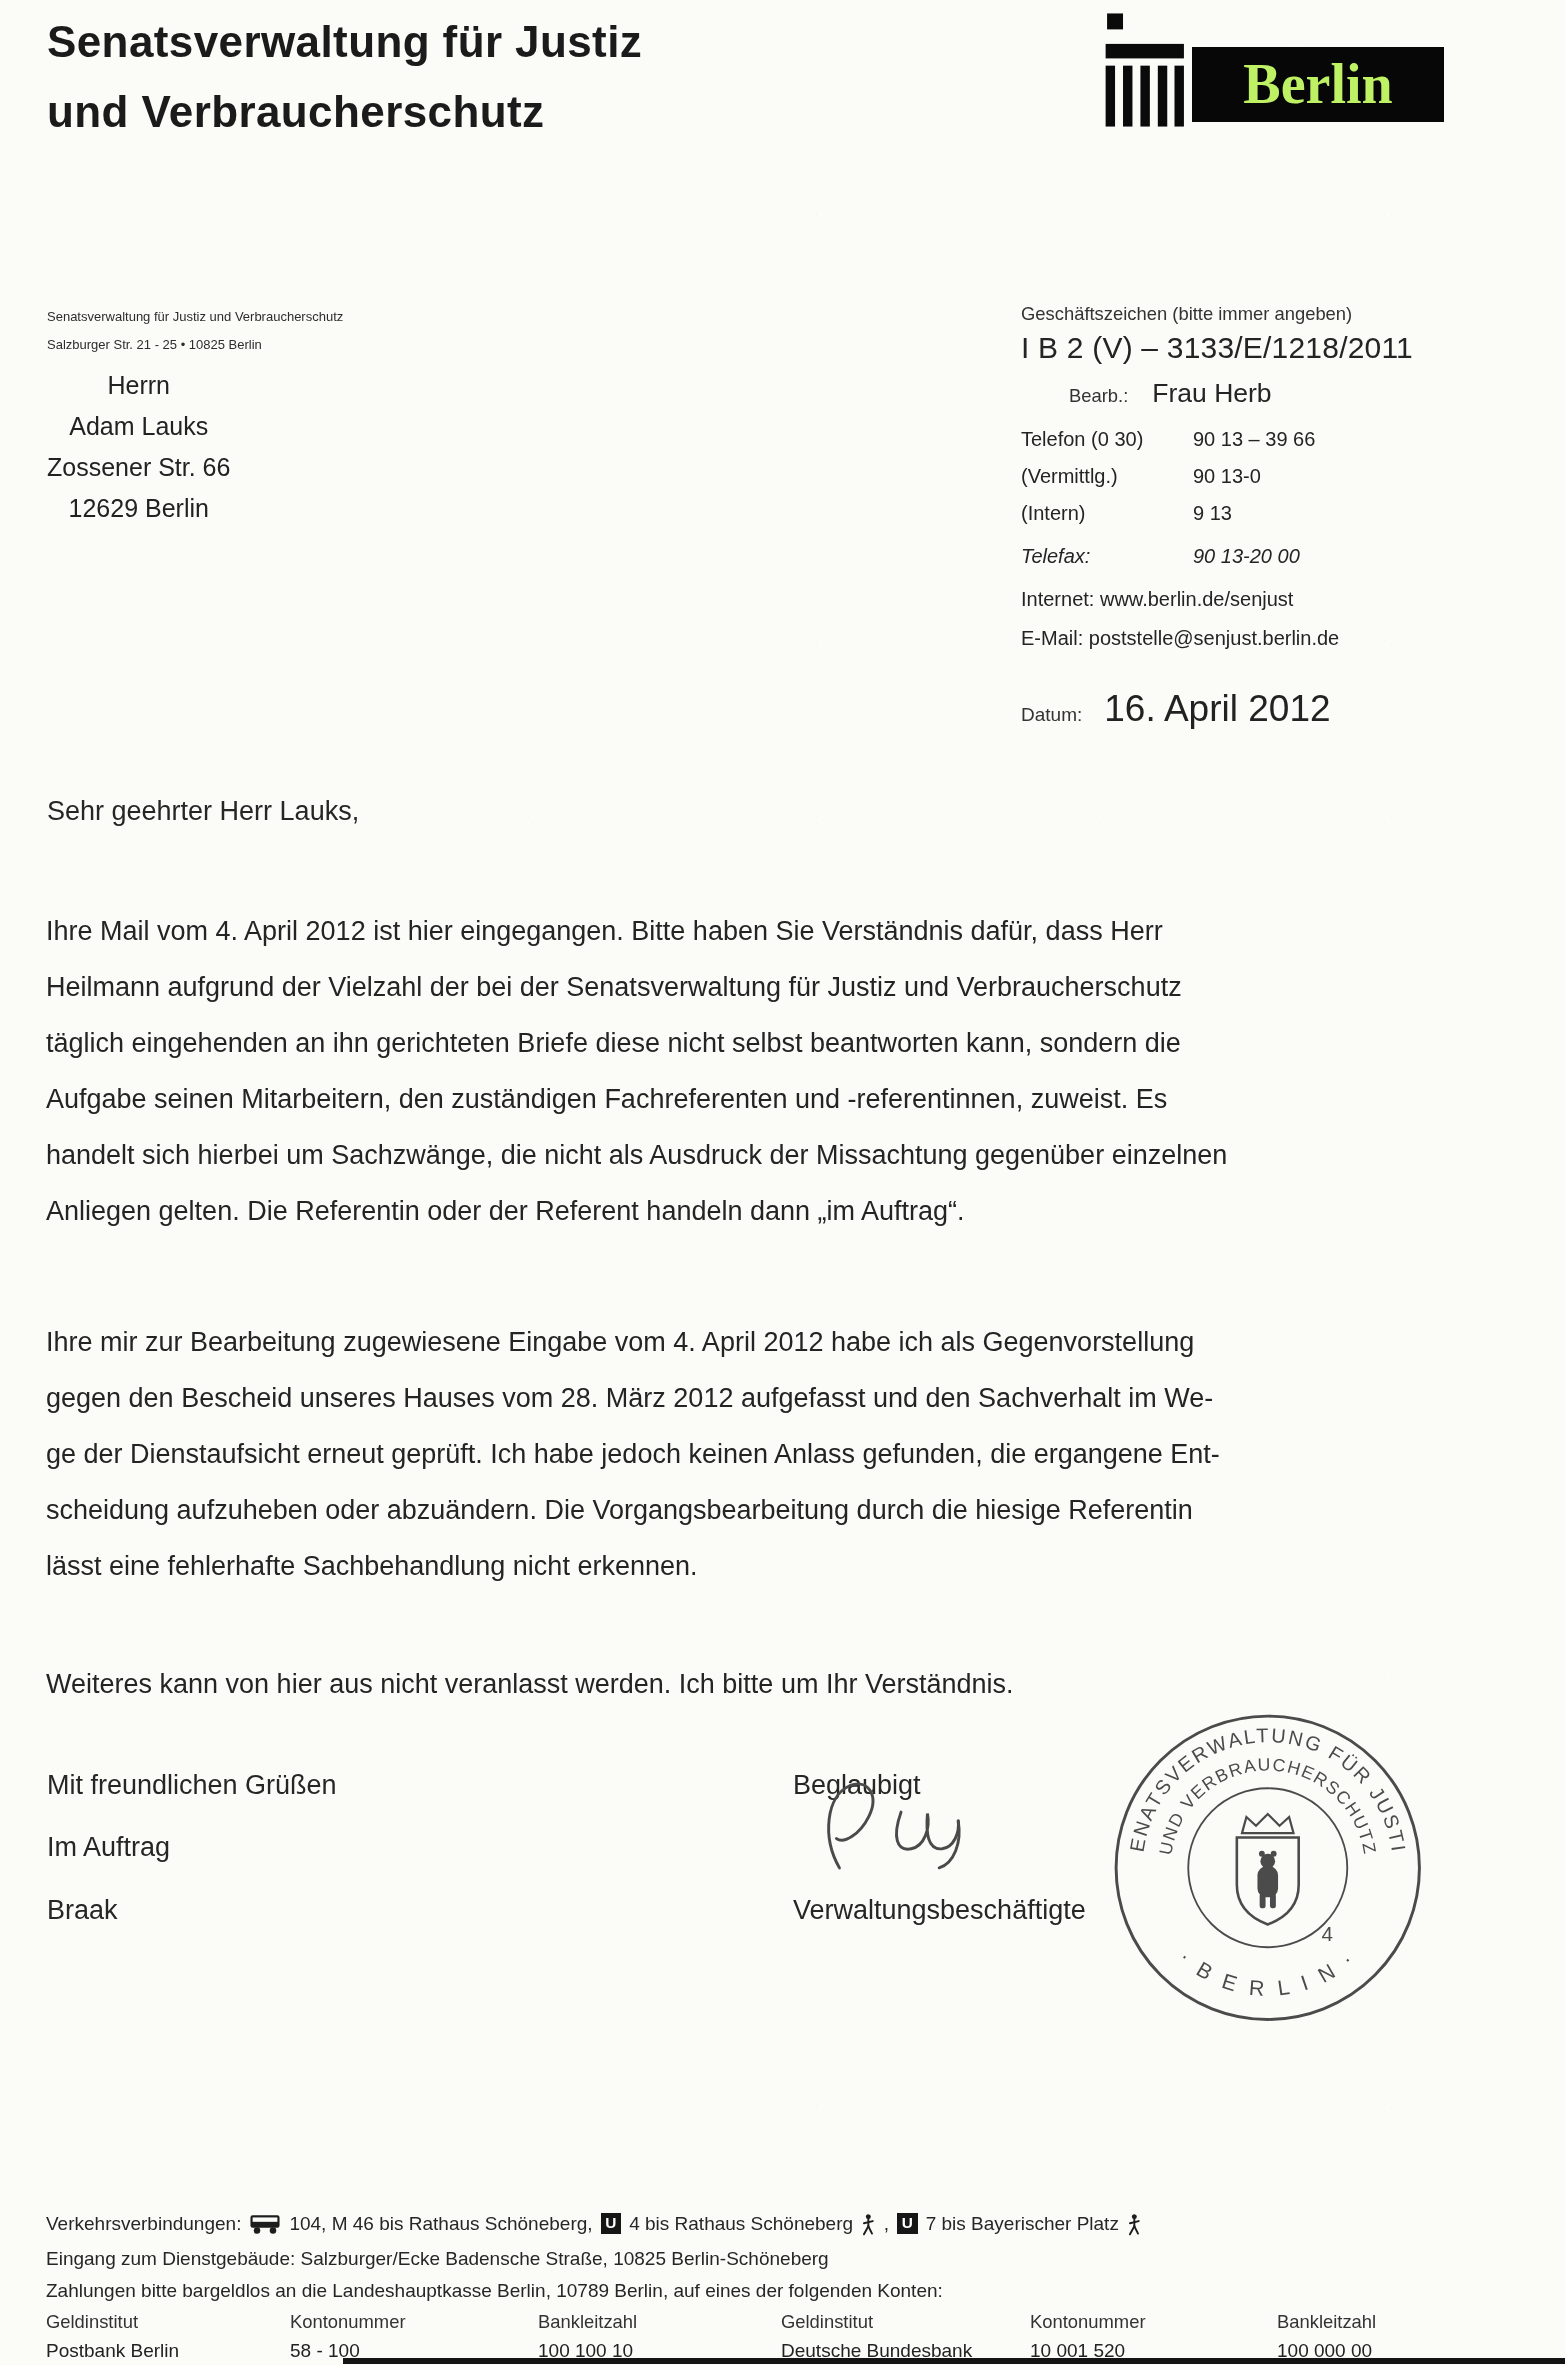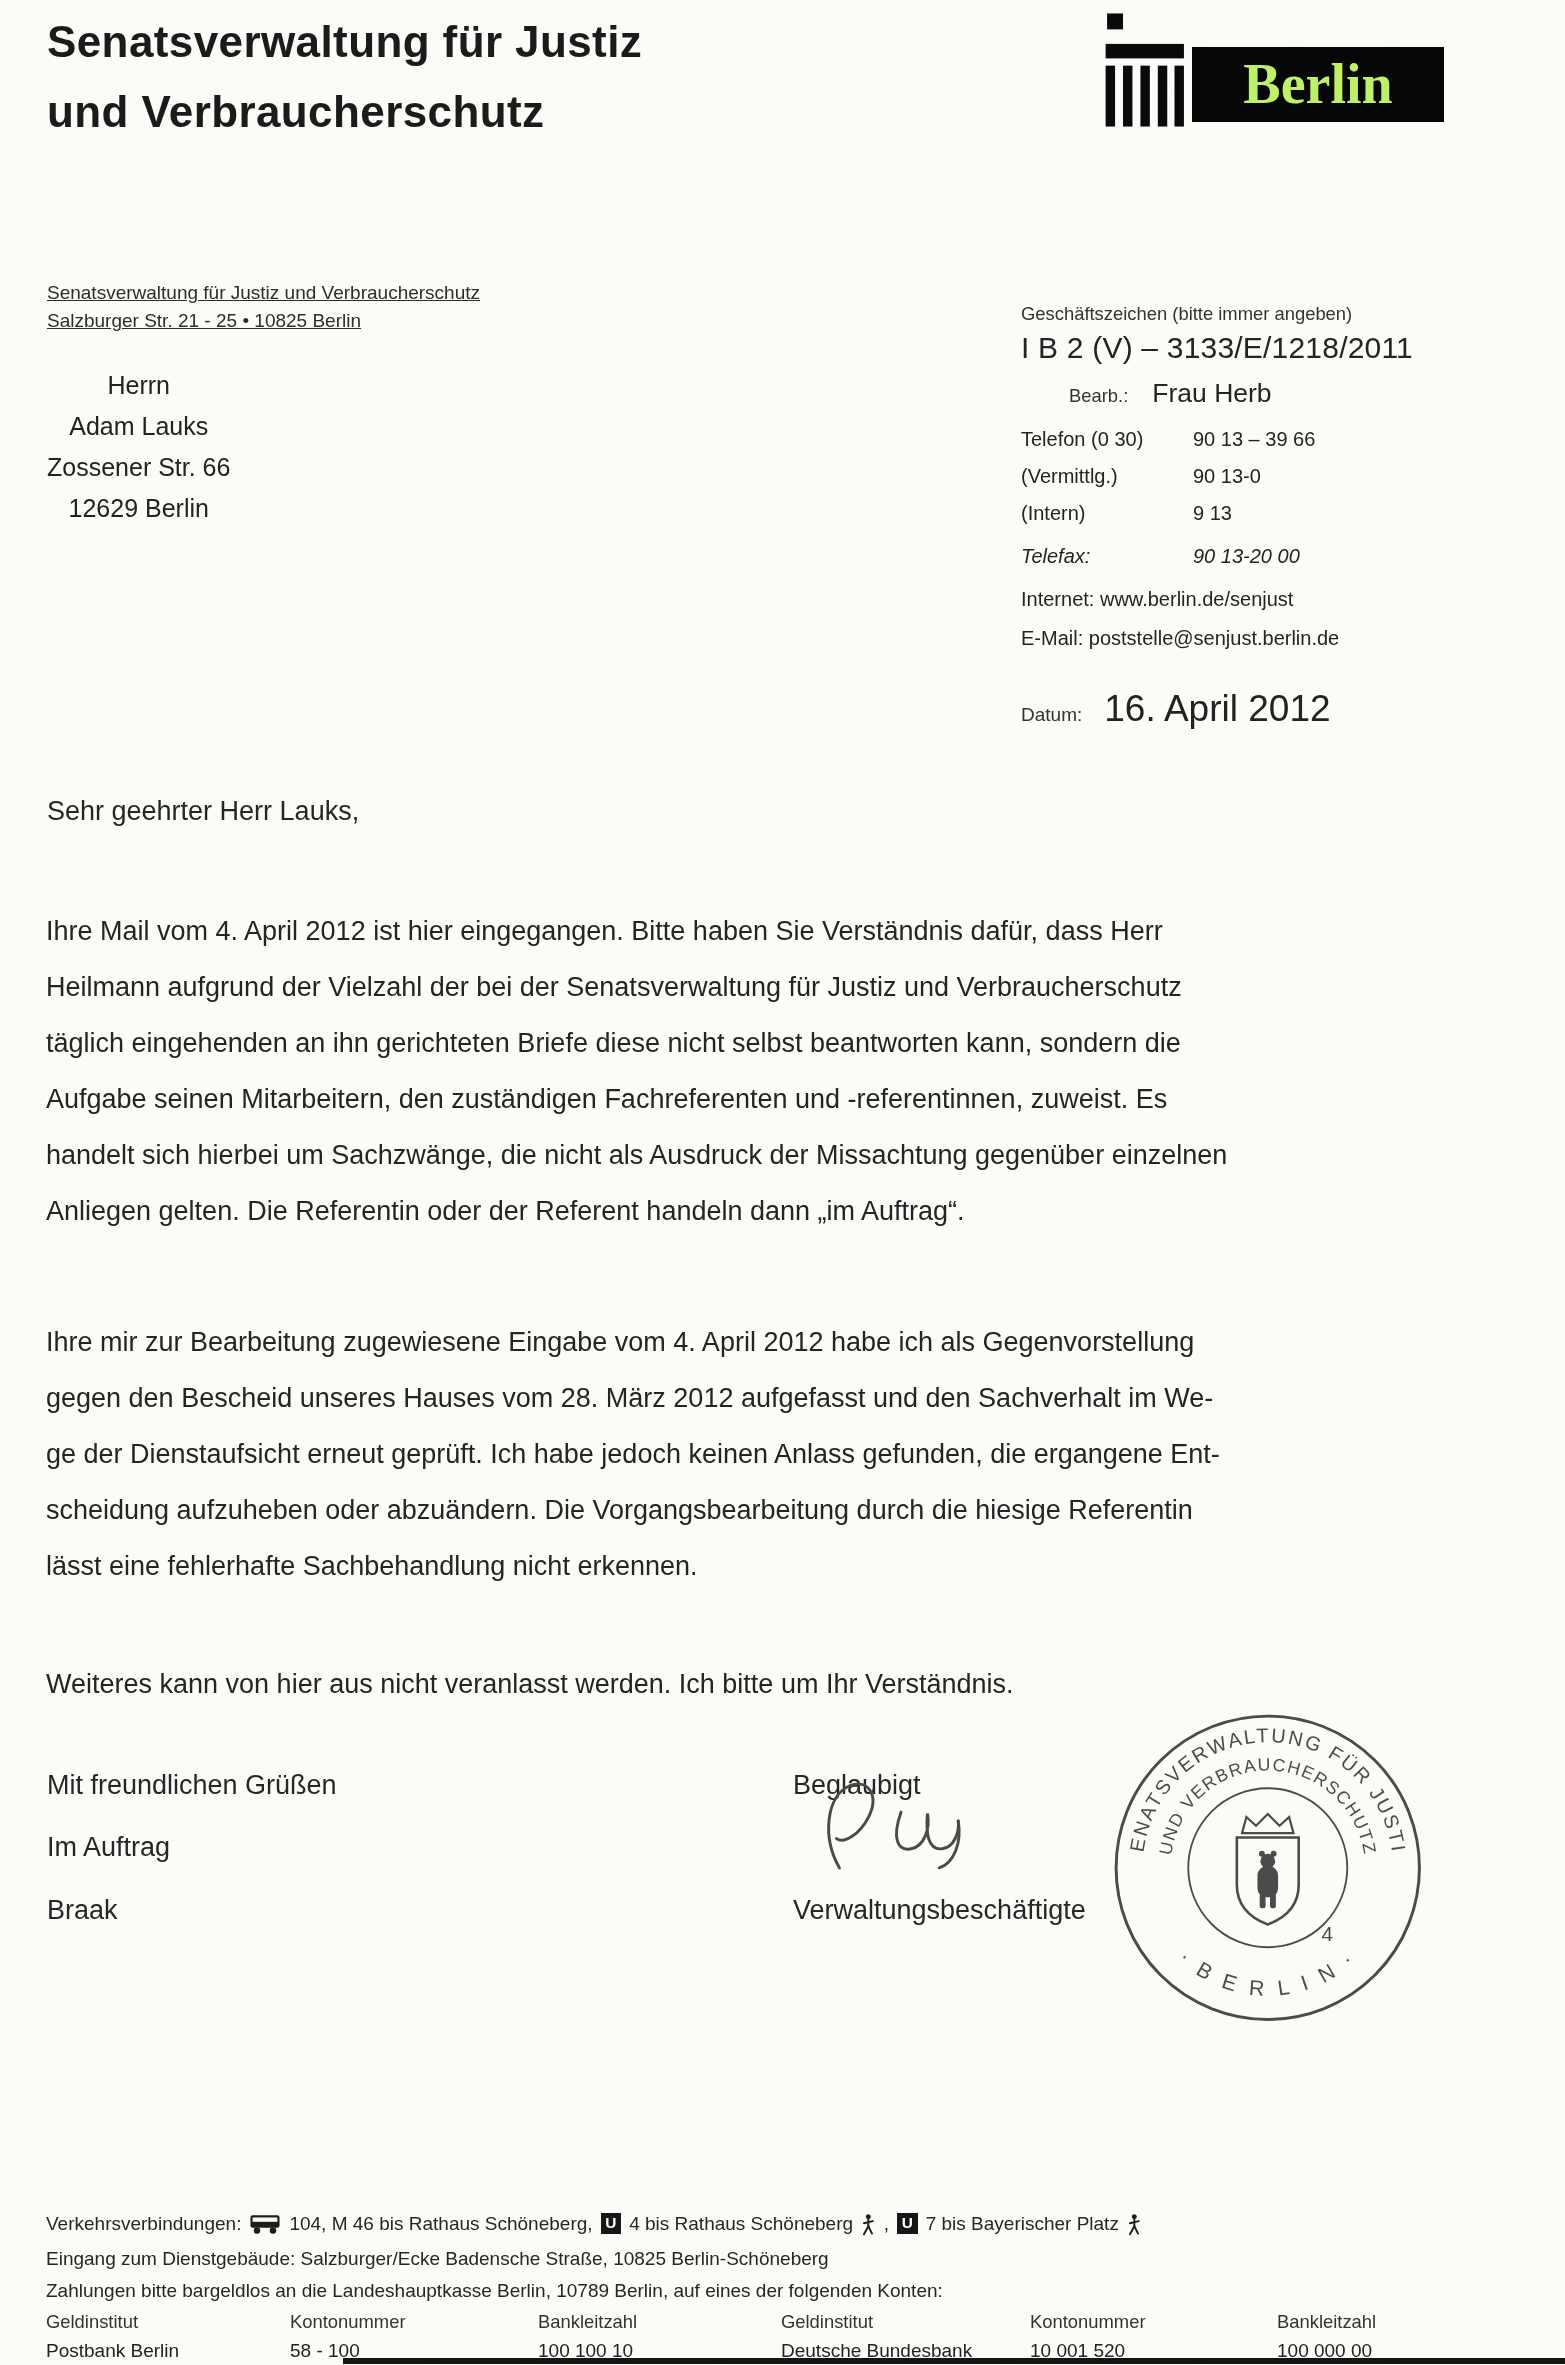--- a/index.html
+++ b/index.html
@@ -27,21 +27,21 @@
   }
   .gate { position: absolute; left: 1105px; top: 11.8px; width: 81px; height: 116px; }
   .logo-box {
     position: absolute; left: 1192px; top: 14.7px; width: 252px; height: 75px;
     background: #070707; color: #bef264;
     display: flex; align-items: center; justify-content: center;
     font-family: "Liberation Serif", serif; font-weight: bold; font-size: 56px; margin-top: 32px;
   }
 
   
-  .sender { position: absolute; left: 47px; top: 279px; font-size: 19px; line-height: 28px; color: #2d2d2d; text-decoration: underline; }
+  .sender { position: absolute; left: 47px; top: 303px; font-size: 13px; line-height: 28px; color: #2d2d2d; }
   .recipient { position: absolute; left: 47px; top: 365px; font-size: 25px; line-height: 41px; color: #222; text-align: center; }
 
   
   .info { position: absolute; left: 1021px; top: 303px; width: 508px; color: #242424; }
   .info .small-label { font-size: 18.4px; color: #333; }
   .info .ref-value { font-size: 30px; margin-top: 5.9px; letter-spacing: 0.2px; }
   .info .bearb-row { display: flex; align-items: baseline; gap: 24px; margin-top: 13.2px; margin-left: 48px; }
   .info .bearb-row .val { font-size: 26.5px; }
   .phone-rows { margin-top: 11.8px; font-size: 20px; line-height: 37px; }
   .phone-row .lab { display: inline-block; width: 172px; }

